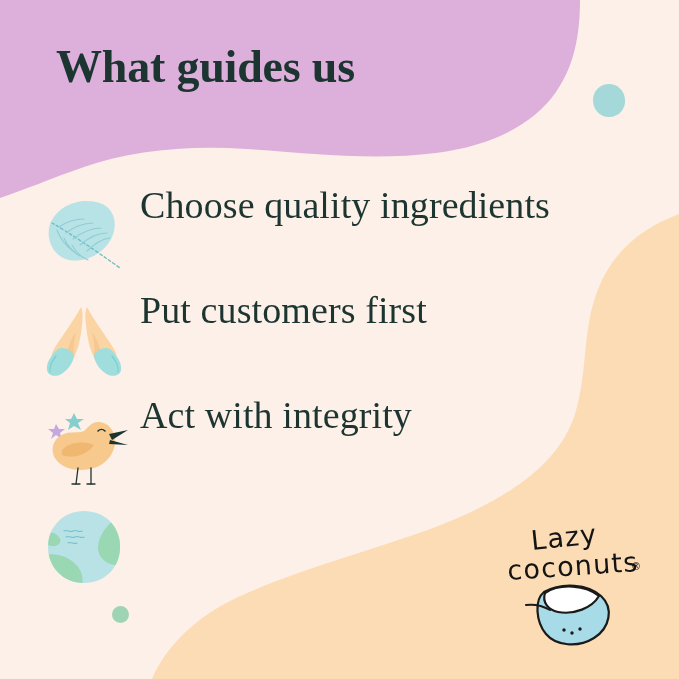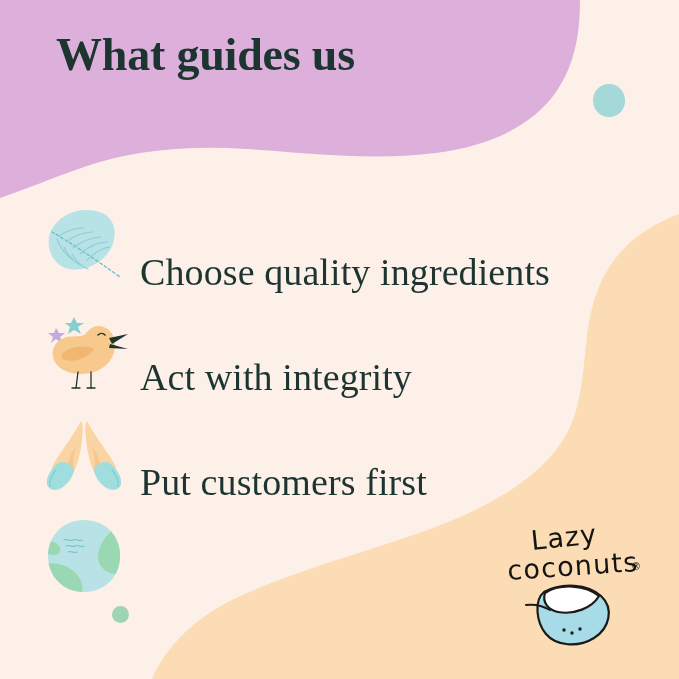--- a/index.html
+++ b/index.html
@@ -13,21 +13,21 @@
     position:relative;
     width:679px; height:679px;
     background:#fdf0e8;
     overflow:hidden;
   }
   #bg-layer { position:absolute; inset:0; width:679px; height:679px; }
 
   
   .title-wrap {
     position:absolute;
-    left:56px; top:20px;
+    left:56px; top:32px;
     width:560px; height:70px;
     display:flex; align-items:center;
   }
   .title {
     font-family:"Liberation Serif", serif;
     font-weight:700;
     font-size:46px;
     letter-spacing:-0.2px;
     color:#1d3531;
     line-height:1;
@@ -37,21 +37,21 @@
   
   .values {
     position:absolute;
     left:0; top:186px;
     width:679px;
   }
   .value-row {
     position:relative;
     height:105px;
     display:flex;
-    align-items:flex-end;
+    align-items:flex-start;
   }
   .value-icon {
     position:relative;
     width:100px;
     min-width:100px;
     height:96px;
     margin-left:34px;
     display:flex;
     align-items:center;
     justify-content:center;
@@ -137,52 +137,20 @@
           </g>
         </svg>
       </div>
       <div class="value-text">Choose quality ingredients</div>
     </div>
 
     <div class="value-row">
       <div class="value-icon">
         <svg width="96" height="92" viewBox="0 0 96 92">
 
-          <g>
-            <path d="M20,26 L23,31 L29,31 L24,35 L26,41 L20,37 L15,41 L17,35 L12,31 L18,31 Z" fill="#c5a8de"></path>
-            <path d="M38,15 L41,21 L48,21 L42,25 L45,32 L38,28 L32,32 L34,25 L29,21 L35,21 Z" fill="#85cfcf"></path>
-            <path d="M34,36 L37,42 L43,42 L38,46 L40,52 L34,48 L29,52 L31,46 L26,42 L32,42 Z" fill="#f6c64a"></path>
-          </g>
-
-          <path d="M62,24 C72,24 79,32 79,43 C79,55 71,66 58,70
-                   C45,74 30,72 22,64 C14,56 15,44 24,38
-                   C33,32 42,36 48,33 C52,30 55,24 62,24 Z" fill="#f8c98c"></path>
-
-          <path d="M28,50 C36,44 48,43 58,47 C50,58 36,61 26,57 C25,54 26,52 28,50 Z" fill="#f0b771"></path>
-
-          <path d="M73,36 L92,32 L76,42 Z" fill="#1d3531"></path>
-          <path d="M74,42 L92,47 L73,46 Z" fill="#1d3531"></path>
-
-          <path d="M62,33 C64,31 67,31 69,33" stroke="#1d3531" stroke-width="1.6" fill="none" stroke-linecap="round"></path>
-
-          <g stroke="#1d3531" stroke-width="1.3" stroke-linecap="round" fill="none">
-            <path d="M42,70 L40,86"></path>
-            <path d="M36,86 L44,86"></path>
-            <path d="M55,70 L55,86"></path>
-            <path d="M51,86 L59,86"></path>
-          </g>
-        </svg>
-      </div>
-      <div class="value-text">Act with integrity</div>
-    </div>
-
-    <div class="value-row">
-      <div class="value-icon">
-        <svg width="96" height="92" viewBox="0 0 96 92">
-
           <path d="M45,14 C43,18 38,26 32,35 C26,44 20,52 17,58
                    C14,64 16,70 22,72 C28,74 34,70 38,64
                    C42,57 45,44 46,32 C47,24 47,18 45,14 Z" fill="#fbd4a4"></path>
 
           <path d="M51,14 C53,18 58,26 64,35 C70,44 76,52 79,58
                    C82,64 80,70 74,72 C68,74 62,70 58,64
                    C54,57 51,44 50,32 C49,24 49,18 51,14 Z" fill="#fbd4a4"></path>
 
           <path d="M40,40 C38,46 37,54 38,61 C39,66 36,68 33,66
                    C30,64 31,57 34,50 C36,45 38,41 40,40 Z" fill="#f7c791"></path>
@@ -191,20 +159,52 @@
 
           <path d="M22,56 C15,62 10,70 11,77 C12,83 20,85 27,80
                    C33,76 38,68 38,62 C35,57 28,53 22,56 Z" fill="#9fdedd"></path>
           <path d="M74,56 C81,62 86,70 85,77 C84,83 76,85 69,80
                    C63,76 58,68 58,62 C61,57 68,53 74,56 Z" fill="#9fdedd"></path>
           <path d="M20,63 C16,68 13,74 14,79" stroke="#7fcfcf" stroke-width="1.3" fill="none" stroke-linecap="round"></path>
           <path d="M76,63 C80,68 83,74 82,79" stroke="#7fcfcf" stroke-width="1.3" fill="none" stroke-linecap="round"></path>
         </svg>
       </div>
       <div class="value-text">Put customers first</div>
+    </div>
+
+    <div class="value-row">
+      <div class="value-icon">
+        <svg width="96" height="92" viewBox="0 0 96 92">
+
+          <g>
+            <path d="M20,26 L23,31 L29,31 L24,35 L26,41 L20,37 L15,41 L17,35 L12,31 L18,31 Z" fill="#c5a8de"></path>
+            <path d="M38,15 L41,21 L48,21 L42,25 L45,32 L38,28 L32,32 L34,25 L29,21 L35,21 Z" fill="#85cfcf"></path>
+            <path d="M34,36 L37,42 L43,42 L38,46 L40,52 L34,48 L29,52 L31,46 L26,42 L32,42 Z" fill="#f6c64a"></path>
+          </g>
+
+          <path d="M62,24 C72,24 79,32 79,43 C79,55 71,66 58,70
+                   C45,74 30,72 22,64 C14,56 15,44 24,38
+                   C33,32 42,36 48,33 C52,30 55,24 62,24 Z" fill="#f8c98c"></path>
+
+          <path d="M28,50 C36,44 48,43 58,47 C50,58 36,61 26,57 C25,54 26,52 28,50 Z" fill="#f0b771"></path>
+
+          <path d="M73,36 L92,32 L76,42 Z" fill="#1d3531"></path>
+          <path d="M74,42 L92,47 L73,46 Z" fill="#1d3531"></path>
+
+          <path d="M62,33 C64,31 67,31 69,33" stroke="#1d3531" stroke-width="1.6" fill="none" stroke-linecap="round"></path>
+
+          <g stroke="#1d3531" stroke-width="1.3" stroke-linecap="round" fill="none">
+            <path d="M42,70 L40,86"></path>
+            <path d="M36,86 L44,86"></path>
+            <path d="M55,70 L55,86"></path>
+            <path d="M51,86 L59,86"></path>
+          </g>
+        </svg>
+      </div>
+      <div class="value-text">Act with integrity</div>
     </div>
 
     <div class="value-row">
       <div class="value-icon">
         <svg width="96" height="92" viewBox="0 0 96 92">
           <defs>
             <clipPath id="globeClip">
               <path d="M48,8 C68,8 83,22 84,42 C85,63 70,80 48,80
                        C27,80 12,64 12,44 C12,23 28,8 48,8 Z"></path>
             </clipPath>

